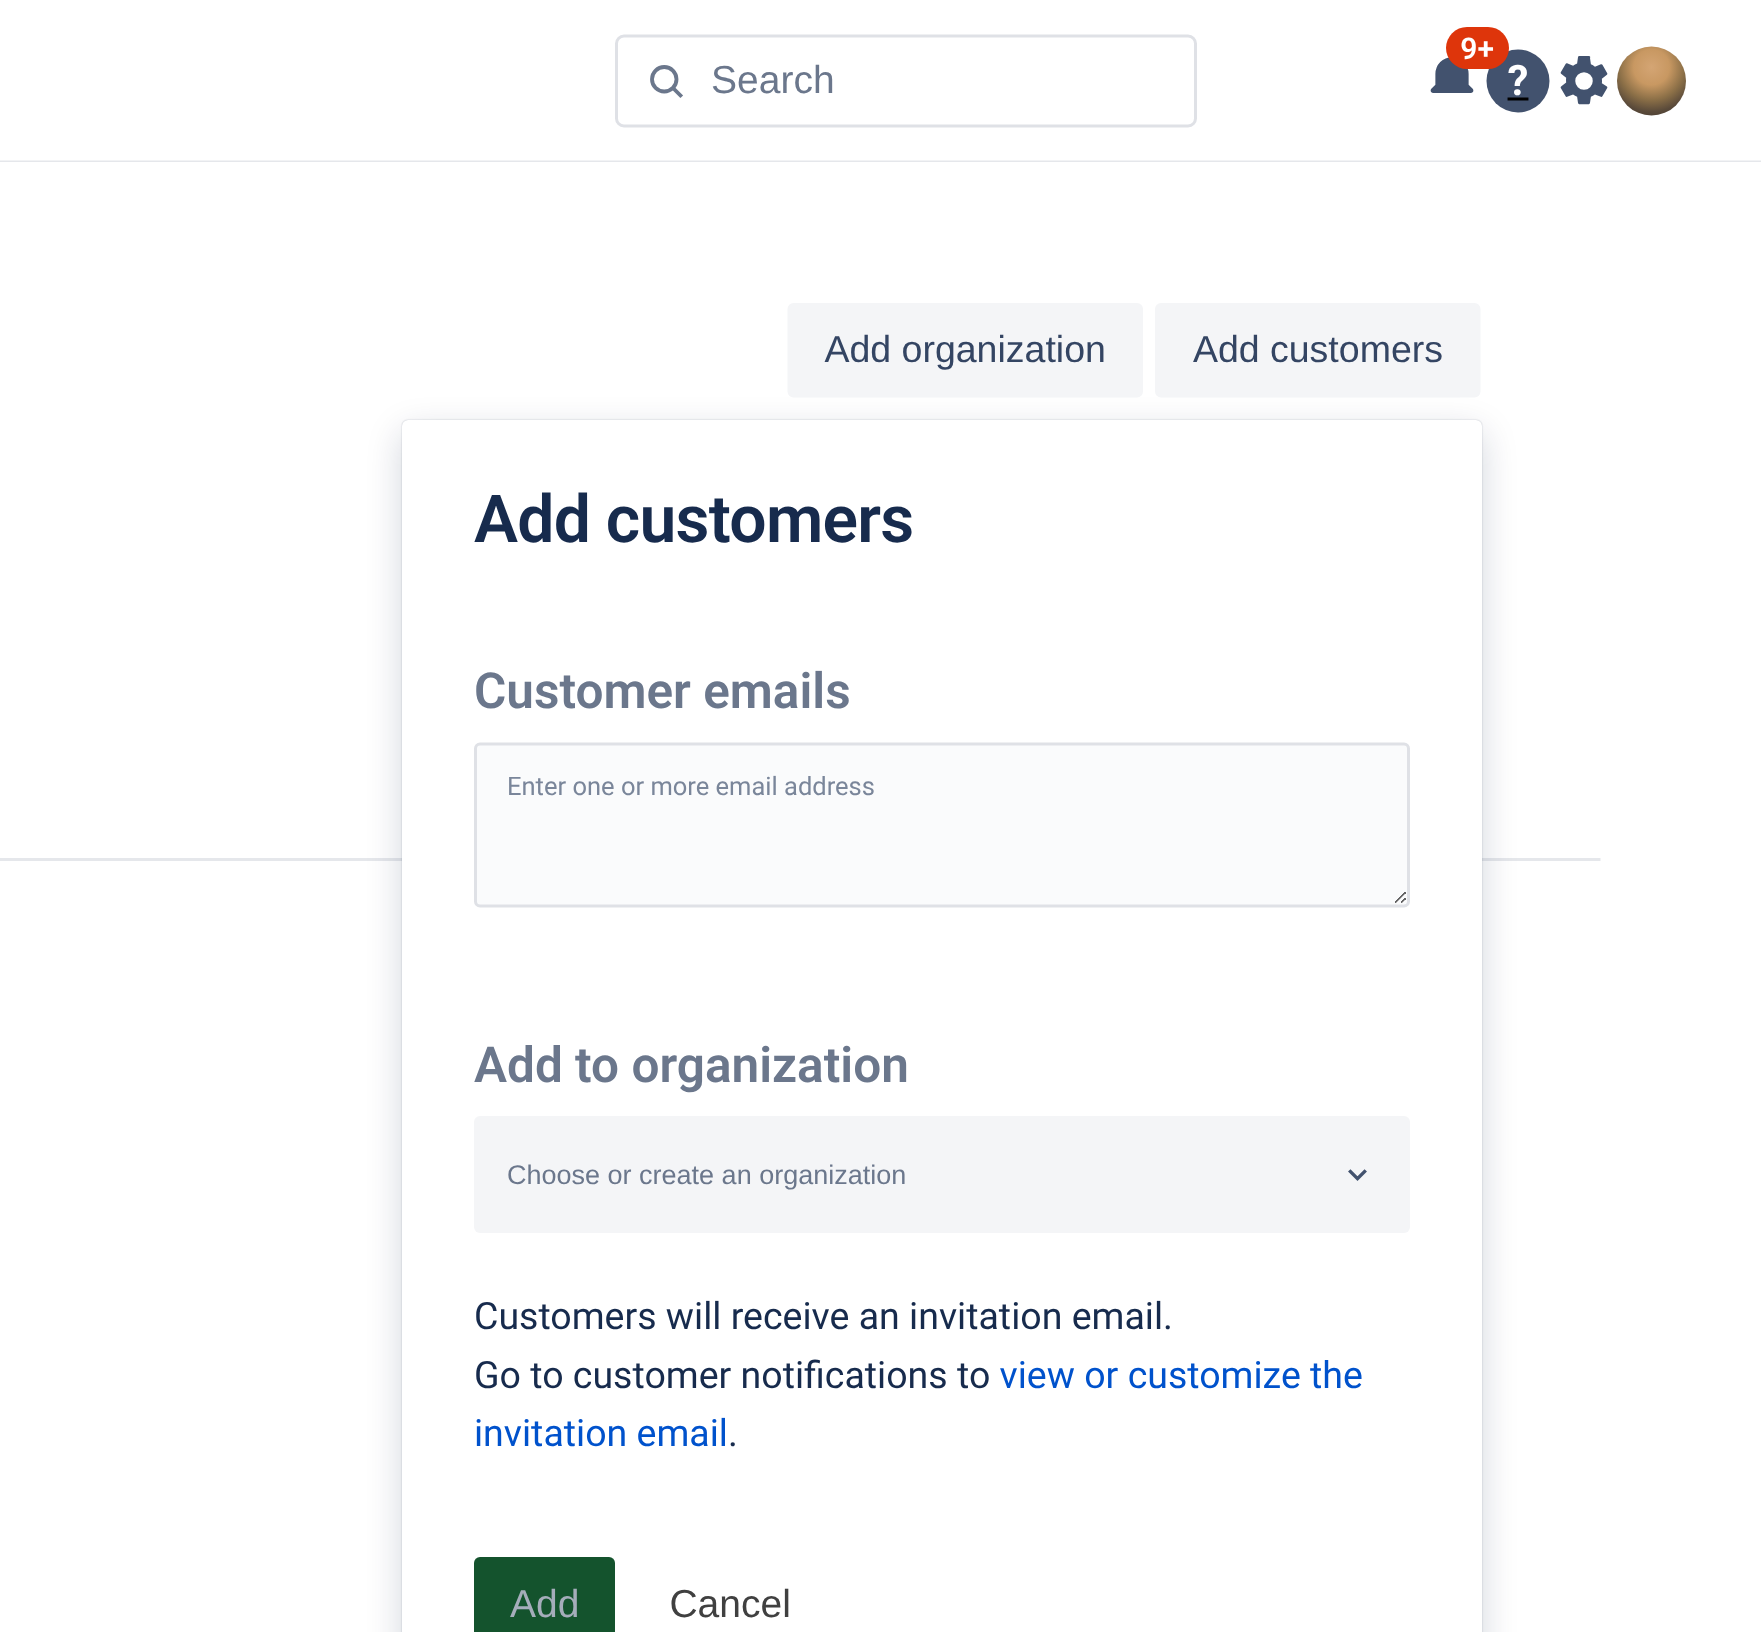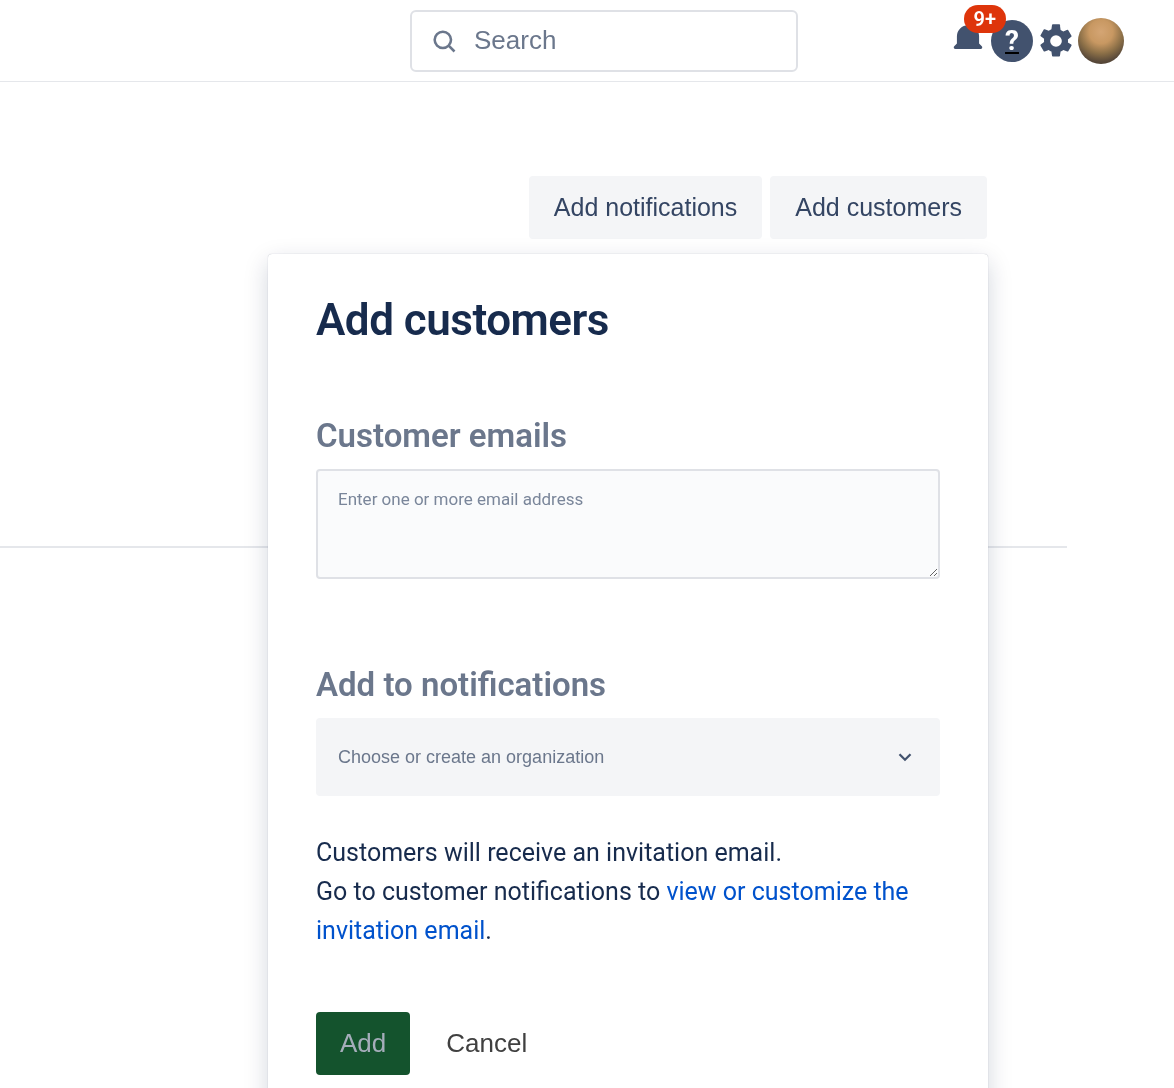--- a/index.html
+++ b/index.html
@@ -9,21 +9,21 @@
     }
     body {
       font-family: -apple-system, BlinkMacSystemFont, "Segoe UI", Roboto, Helvetica, Arial, sans-serif;
       background: #fff;
       width: 1174px;
       height: 1088px;
       overflow: hidden;
       position: relative;
     }
     .header {
-      height: 82px;
+      height: 108px;
       border-bottom: 1px solid #e5e7eb;
       display: flex;
       align-items: center;
       justify-content: flex-end;
       padding: 0 50px 0 0;
       text-decoration: underline;
     }
     .search-wrap {
       position: relative;
       flex: 0 0 auto;
@@ -277,33 +277,33 @@
         <path d="M19.14,12.94a7.14,7.14,0,0,0,.06-.94,7.14,7.14,0,0,0-.06-.94l2.03-1.58a.5.5,0,0,0,.12-.63l-1.92-3.32a.5.5,0,0,0-.6-.22l-2.39.96a7.03,7.03,0,0,0-1.62-.94l-.36-2.54A.5.5,0,0,0,13.9,2H10.1a.5.5,0,0,0-.49.42l-.36,2.54a7.03,7.03,0,0,0-1.62.94l-2.39-.96a.5.5,0,0,0-.6.22L2.72,8.48a.5.5,0,0,0,.12.63l2.03,1.58a7.14,7.14,0,0,0-.06.94,7.14,7.14,0,0,0,.06.94L2.84,14.15a.5.5,0,0,0-.12.63l1.92,3.32a.5.5,0,0,0,.6.22l2.39-.96a7.03,7.03,0,0,0,1.62.94l.36,2.54a.5.5,0,0,0,.49.42h3.8a.5.5,0,0,0,.49-.42l.36-2.54a7.03,7.03,0,0,0,1.62-.94l2.39.96a.5.5,0,0,0,.6-.22l1.92-3.32a.5.5,0,0,0-.12-.63ZM12,15.5A3.5,3.5,0,1,1,15.5,12,3.5,3.5,0,0,1,12,15.5Z"></path>
       </svg>
   </div>
 
   <div class="avatar"></div>
 </div>
 
 <div class="page-body">
   <hr class="page-hr">
   <div class="action-row">
-    <button class="btn-secondary">Add notifications</button>
+    <button class="btn-secondary">Add organization</button>
     <button class="btn-secondary">Add customers</button>
   </div>
 
   <div class="dialog">
     <h1 class="dialog-title">Add customers</h1>
 
     <label class="field-label">Customer emails</label>
     <textarea class="emails-textarea" placeholder="Enter one or more email address" style=""></textarea>
 
     <div class="field-spacer"></div>
 
-    <label class="field-label">Add to notifications</label>
+    <label class="field-label">Add to organization</label>
     <div class="select-wrap">
       <button class="select">
         <span>Choose or create an organization</span>
       </button>
       <svg class="chevron" viewBox="0 0 24 24" fill="none" stroke="currentColor" stroke-width="2.5">
           <polyline points="6 9 12 15 18 9"></polyline>
         </svg>
     </div>
 
     <div class="info-text">

